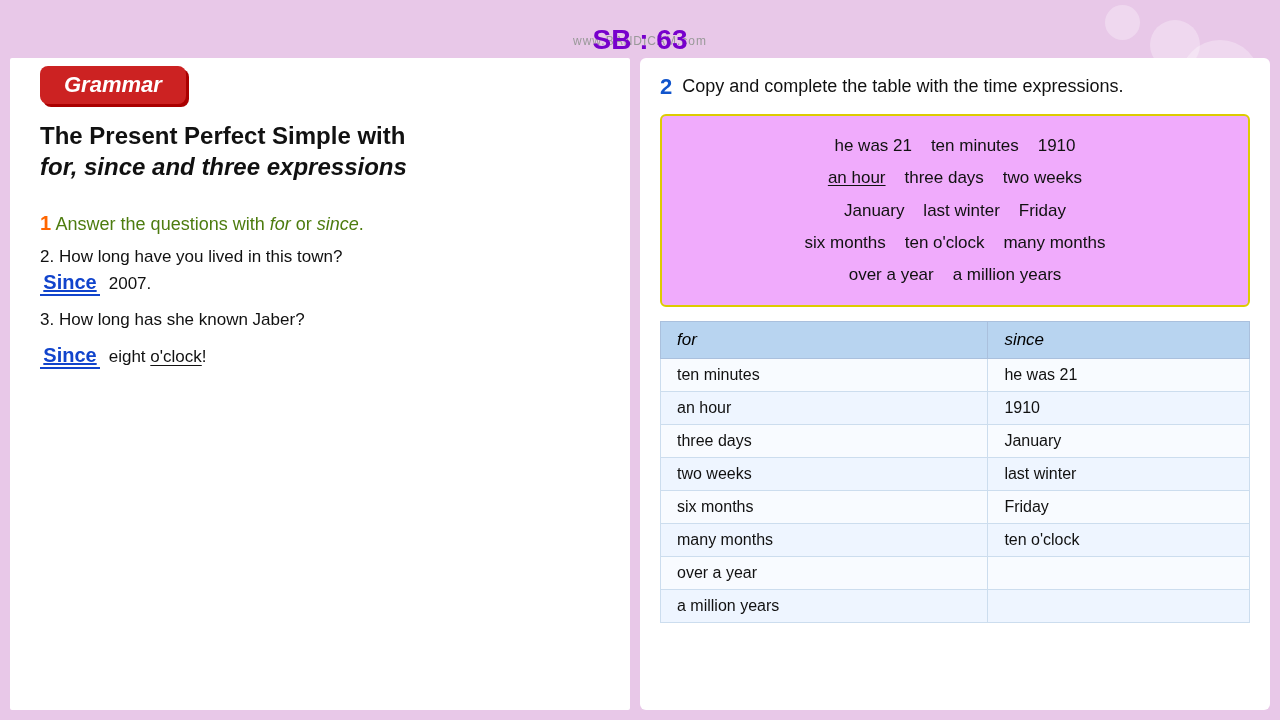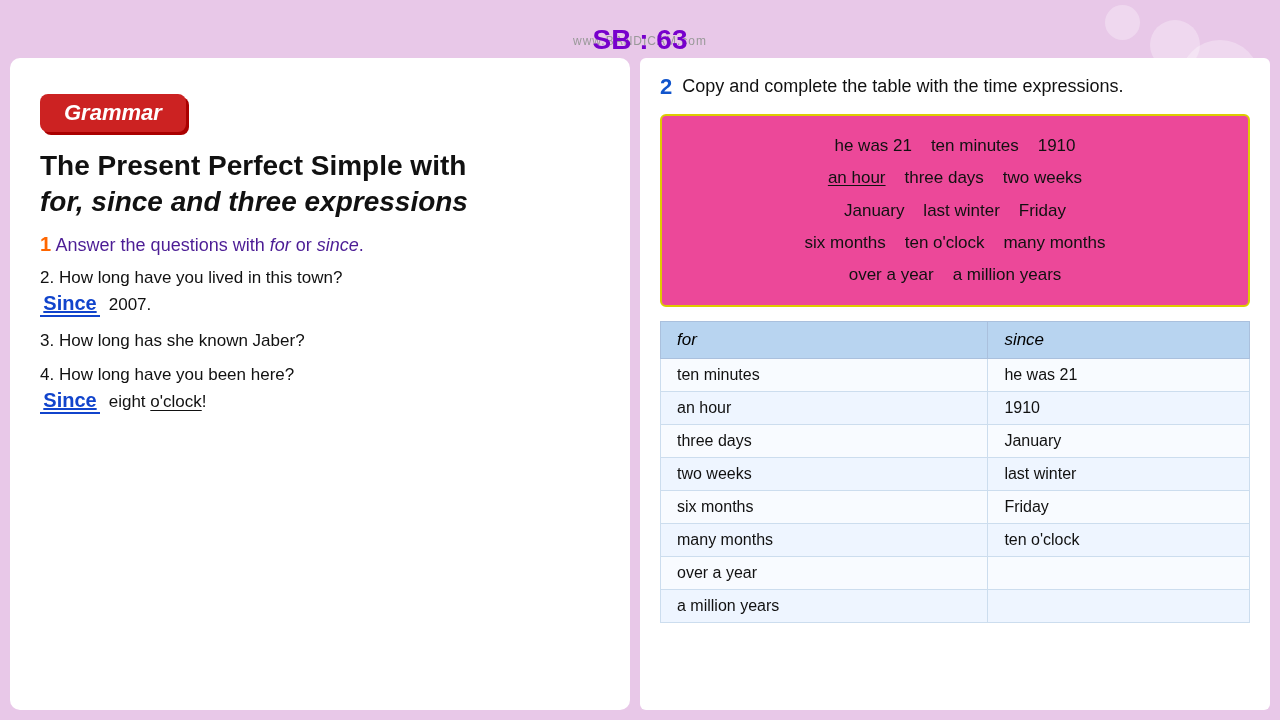--- a/index.html
+++ b/index.html
@@ -49,59 +49,59 @@
       right: 10px;
       bottom: 10px;
       display: flex;
       gap: 10px;
     }
 
     
     .left-panel {
       background: white;
       flex: 0 0 620px;
-      border-radius: 10px;
-      padding: 36px 30px;
+      border-radius: 2px;
+      padding: 8px 30px;
       overflow: hidden;
     }
 
     .grammar-badge {
       display: inline-block;
       background: #cc2222;
       color: white;
       font-size: 22px;
       font-weight: bold;
       font-style: italic;
       padding: 6px 24px;
       border-radius: 8px;
       margin-bottom: 16px;
       box-shadow: 3px 3px 0px #aa0000;
     }
 
     .left-title {
-      font-size: 28px;
+      font-size: 24px;
       font-weight: bold;
       color: #111;
       line-height: 1.3;
-      margin-bottom: 12px;
+      margin-bottom: 30px;
     }
 
     .left-title em {
       font-style: italic;
     }
 
     .section-num {
       color: #ff6600;
       font-size: 20px;
       font-weight: bold;
     }
 
     .section-instruction {
       font-size: 18px;
-      color: #4c1d95;
+      color: #4d7c0f;
       margin-bottom: 16px;
     }
 
     .section-instruction em {
       font-style: italic;
     }
 
     .question-list {
       list-style: none;
       padding: 0;
@@ -165,21 +165,21 @@
 
     .right-instruction {
       font-size: 18px;
       color: #111;
       line-height: 1.4;
       text-align: center;
     }
 
     
     .word-box {
-      background: #ec4899;
+      background: #f0abfc;
       border: 2px solid #ddcc00;
       border-radius: 6px;
       padding: 14px 20px;
       margin-bottom: 14px;
       font-size: 17px;
       color: #111;
       line-height: 1.9;
       text-align: center;
     }
 
@@ -260,21 +260,20 @@
       <li class="question-item">
         <div class="question-text">2. How long have you lived in this town?</div>
         <div>
           <span class="answer-line blue-text">Since</span> 2007.
         </div>
       </li>
       <li class="question-item">
         <div class="question-text">3. How long has she known Jaber?</div>
       </li>
       <li class="question-item">
-        <div class="question-text">4. How long have you been here?</div>
         <div>
           <span class="answer-line blue-text">Since</span> eight <span class="underline-text">o'clock</span>!
         </div>
       </li>
     </ul>
   </div>
 
   <div class="right-panel">
 
     <div class="right-header">

